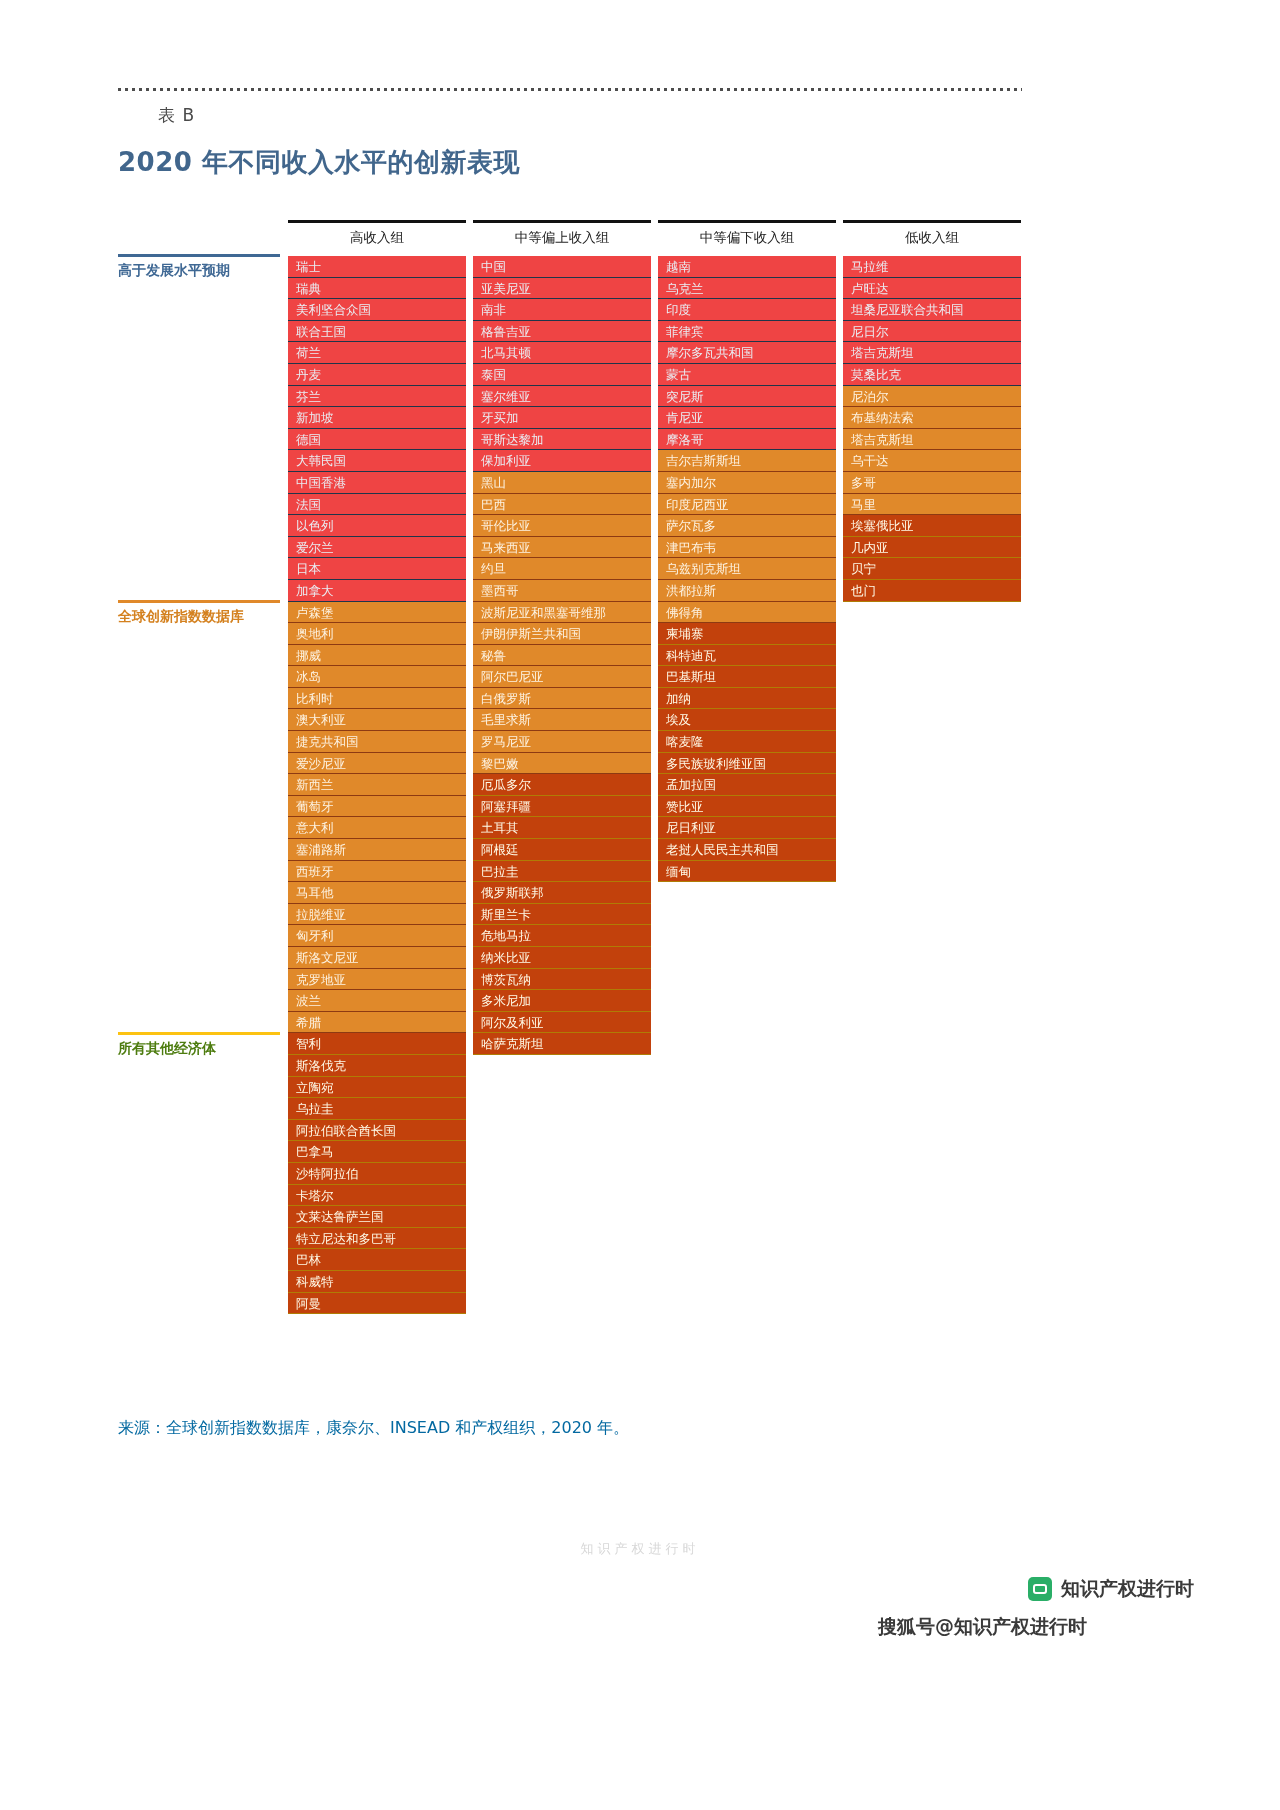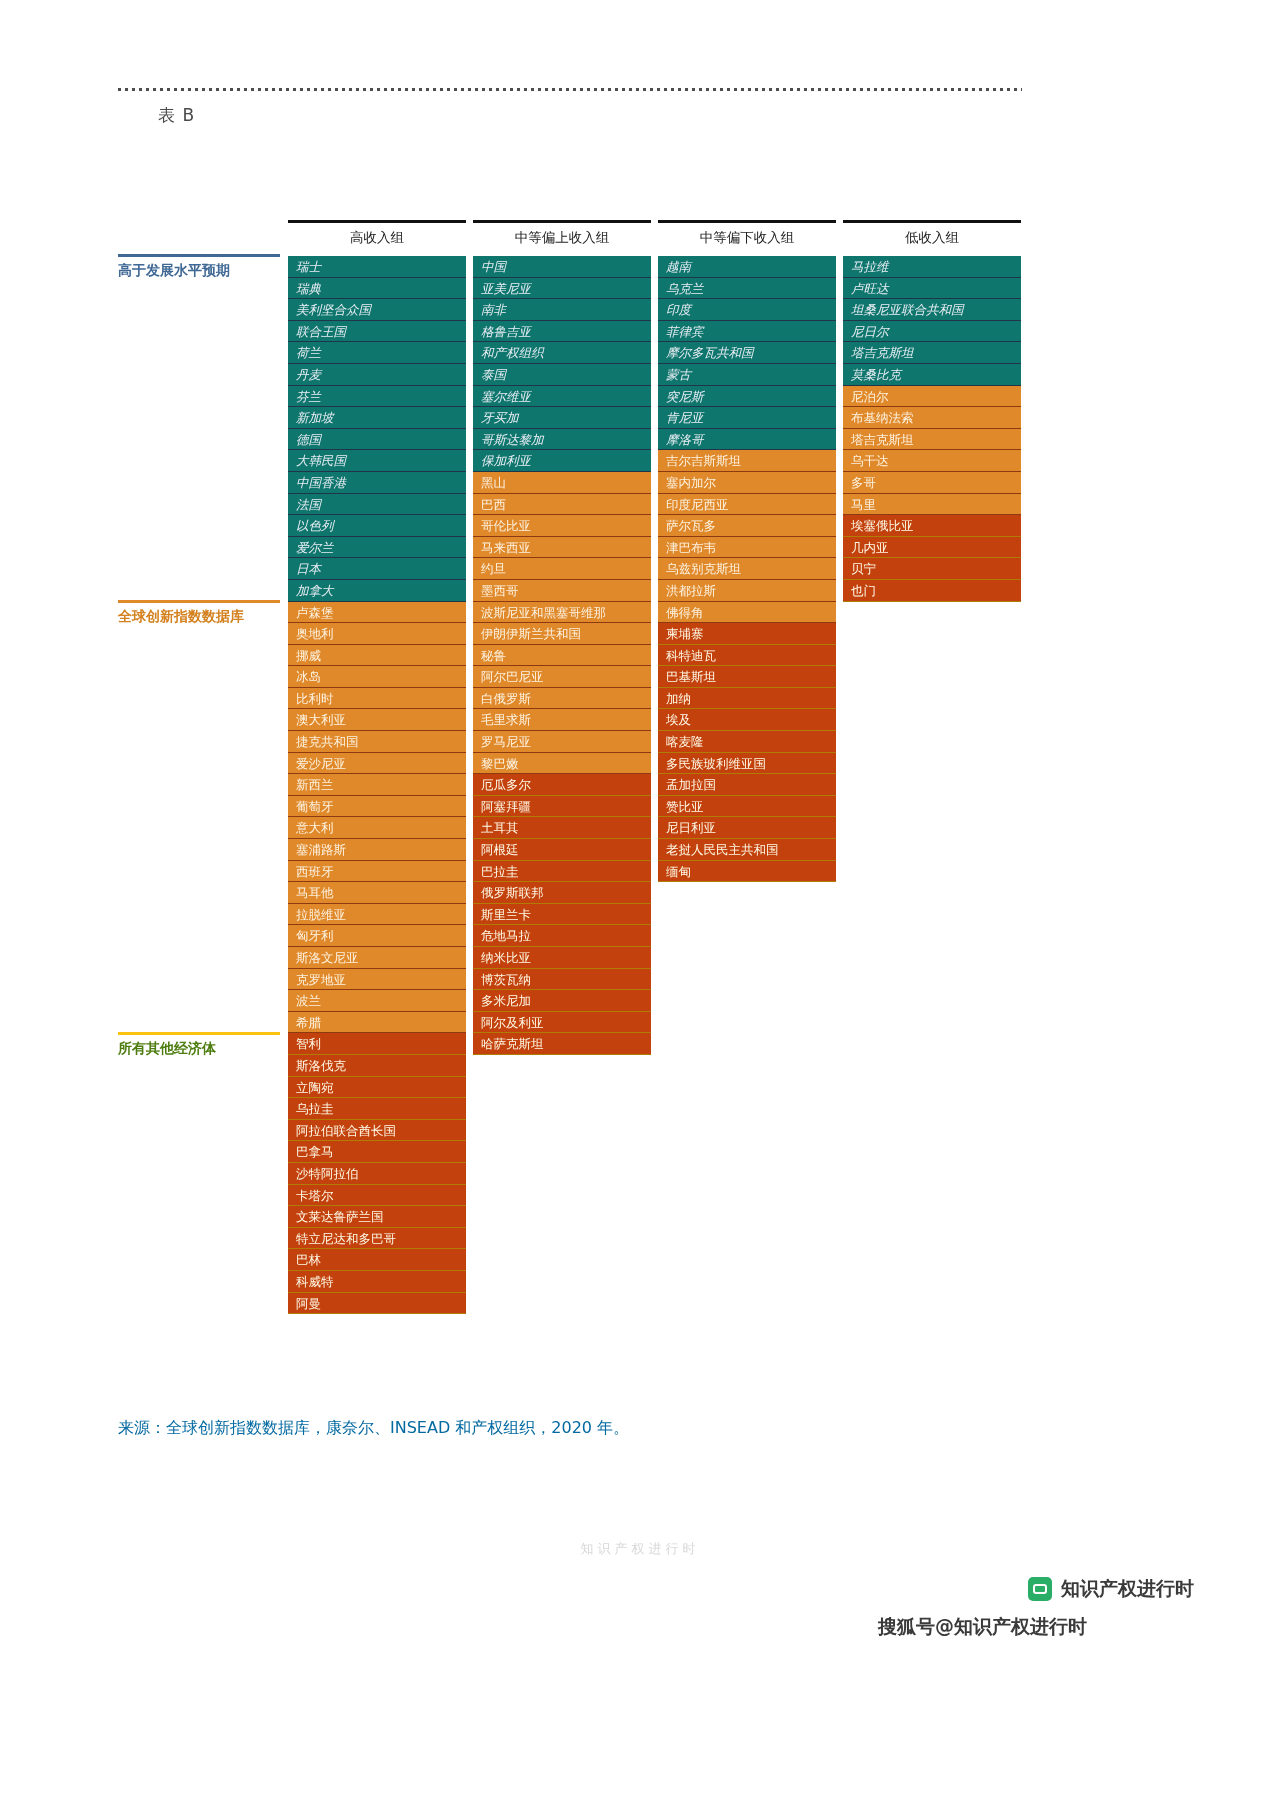--- a/index.html
+++ b/index.html
@@ -56,21 +56,21 @@
     height:21.6px;line-height:21.6px;
     font-size:12.5px;
     padding-left:8px;
     box-sizing:border-box;
     white-space:nowrap;
     overflow:hidden;
     font-family:"DejaVu Sans","Liberation Sans",sans-serif;
     color:#ffffff;
     border-bottom:1px solid rgba(0,0,0,0.55);
   }
-  .cell.blue{background:#0f766e;border-bottom-color:#20354a;color:#e9eef4;font-style:italic;}
+  .cell.blue{background:#ef4444;border-bottom-color:#20354a;color:#e9eef4;}
   .cell.orange{background:#e0892a;border-bottom-color:#8d3a12;color:#fdf3e2;}
   .cell.yellow{background:#c2410c;border-bottom-color:#b07c05;color:#fffbe8;}
 
   
   .tier{
     position:absolute;left:118px;width:168px;
   }
   .tier .tier-line{position:absolute;top:0;left:0;width:162px;height:3px;}
   .tier .tier-text{
     position:absolute;top:8px;left:0;width:162px;
@@ -121,20 +121,21 @@
   }
 </style>
 </head>
 <body>
 
 <div class="page">
 
   <div class="top-rule"></div>
 
   <div class="table-label">表 B</div>
+  <div class="title">2020 年不同收入水平的创新表现</div>
 
   <div class="grid">
 
     <div class="col col-0">
       <div class="col-rule"></div>
       <div class="col-head">高收入组</div>
       <div class="cells">
           <div class="cell blue">瑞士</div>
           <div class="cell blue">瑞典</div>
           <div class="cell blue">美利坚合众国</div>
@@ -188,21 +189,21 @@
     </div>
 
     <div class="col col-1">
       <div class="col-rule"></div>
       <div class="col-head">中等偏上收入组</div>
       <div class="cells">
           <div class="cell blue">中国</div>
           <div class="cell blue">亚美尼亚</div>
           <div class="cell blue">南非</div>
           <div class="cell blue">格鲁吉亚</div>
-          <div class="cell blue">和产权组织</div>
+          <div class="cell blue">北马其顿</div>
           <div class="cell blue">泰国</div>
           <div class="cell blue">塞尔维亚</div>
           <div class="cell blue">牙买加</div>
           <div class="cell blue">哥斯达黎加</div>
           <div class="cell blue">保加利亚</div>
           <div class="cell orange">黑山</div>
           <div class="cell orange">巴西</div>
           <div class="cell orange">哥伦比亚</div>
           <div class="cell orange">马来西亚</div>
           <div class="cell orange">约旦</div>

